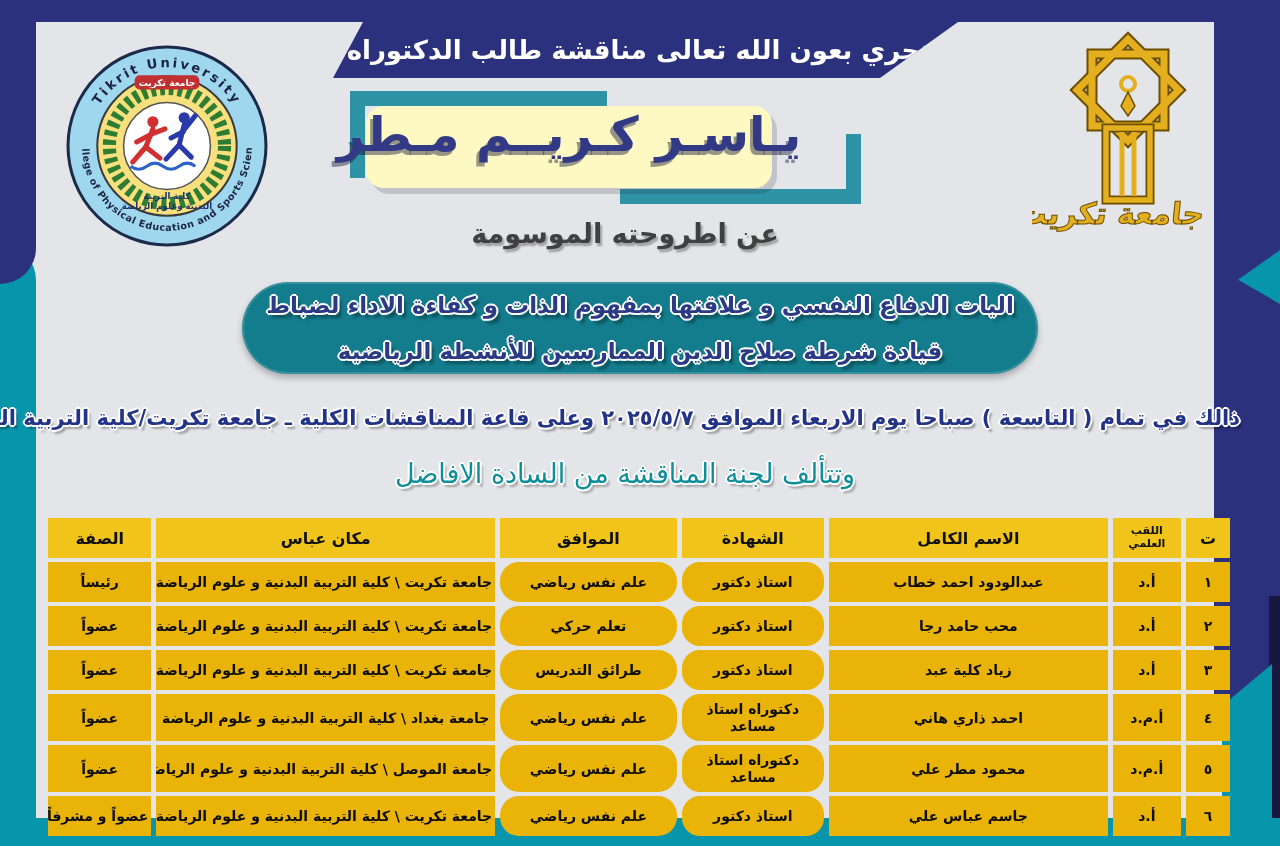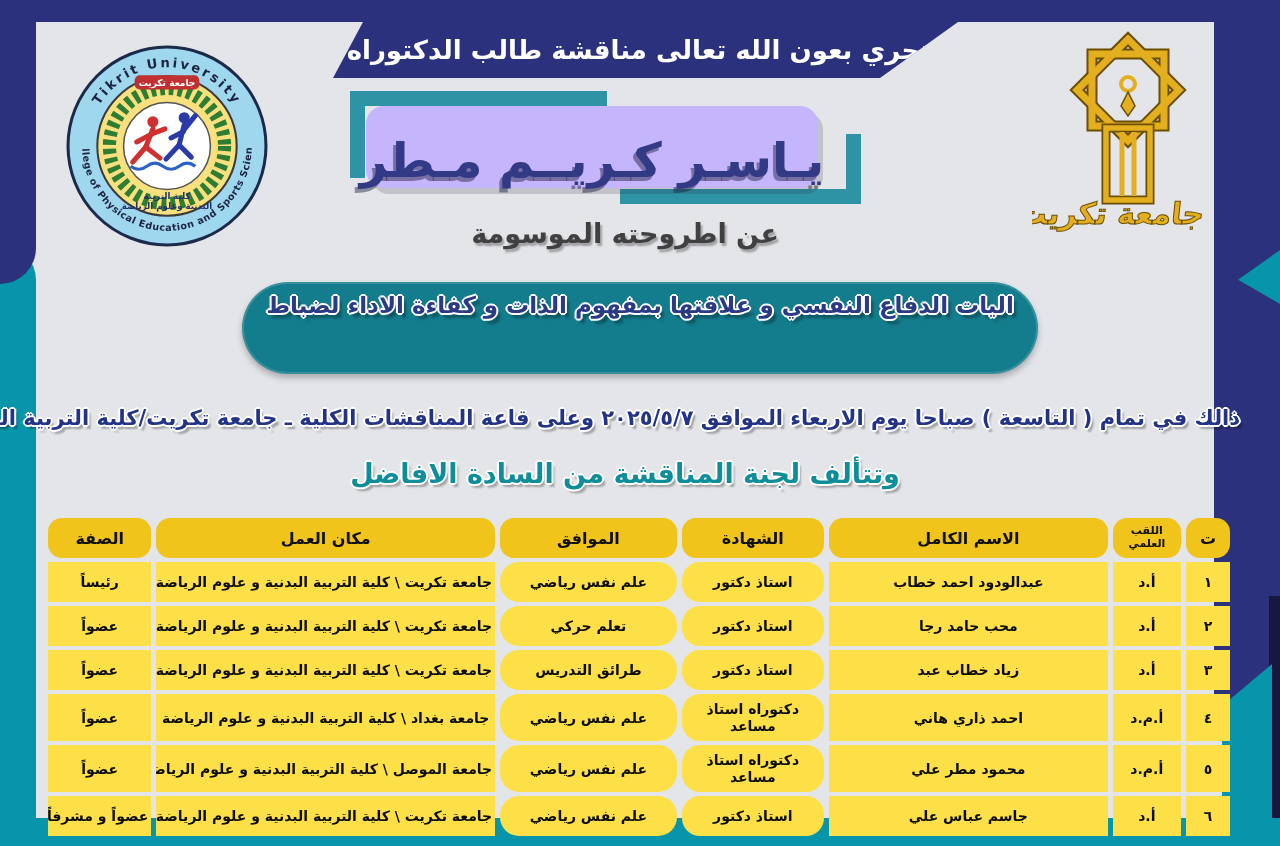--- a/index.html
+++ b/index.html
@@ -29,22 +29,22 @@
     color:#fff;font-weight:bold;font-size:26px;letter-spacing:0;
     transform:translateX(6px);
   }
 
   
   .bracket-tl{position:absolute;left:350px;top:91px;width:242px;height:72px;
     border-top:15px solid #2e93a4;border-left:15px solid #2e93a4;}
   .bracket-br{position:absolute;left:620px;top:134px;width:226px;height:55px;
     border-bottom:15px solid #2e93a4;border-right:15px solid #2e93a4;}
   .name-box{
-    position:absolute;left:366px;top:106px;width:452px;height:82px;background:#c4b5fd;
-    border-radius:18px;display:flex;align-items:flex-end;justify-content:center;
+    position:absolute;left:366px;top:106px;width:406px;height:82px;background:#fef9c3;
+    border-radius:18px;display:flex;align-items:flex-start;justify-content:center;
     box-shadow:5px 6px 0 rgba(40,40,60,.18);
   }
   .name-box span{
     font-size:48px;font-weight:bold;color:#333a85;
     text-shadow:-3px 4px 0 rgba(25,25,55,.45);
     white-space:nowrap;
   }
 
   .about-line{
     position:absolute;left:36px;right:66px;top:218px;text-align:center;
@@ -63,36 +63,36 @@
     text-shadow:-2px 0 #fff,2px 0 #fff,0 -2px #fff,0 2px #fff,-1px -1px #fff,1px -1px #fff,-1px 1px #fff,1px 1px #fff,4px 5px 3px rgba(0,0,0,.35);
   }
 
   .schedule-line{
     position:absolute;left:10px;right:40px;top:406px;text-align:center;
     font-size:21px;font-weight:bold;color:#233488;white-space:nowrap;
     text-shadow:-2px 0 #fff,2px 0 #fff,0 -2px #fff,0 2px #fff,-1px -1px #fff,1px -1px #fff,-1px 1px #fff,1px 1px #fff,3px 4px 2px rgba(0,0,0,.3);
   }
   .committee-intro{
     position:absolute;left:36px;right:66px;top:458px;text-align:center;
-    font-size:27px;font-weight:bold;color:#0f8e9a;
+    font-size:27px;font-weight:normal;color:#0f8e9a;
     text-shadow:-2px 0 #fff,2px 0 #fff,0 -2px #fff,0 2px #fff,-1px -1px #fff,1px -1px #fff,-1px 1px #fff,1px 1px #fff,3px 4px 2px rgba(0,0,0,.28);
   }
 
   
   table.committee{
     position:absolute;left:43px;top:514px;width:1192px;direction:rtl;
     border-collapse:separate;border-spacing:5px 4px;table-layout:fixed;
   }
   table.committee th{
     background:#f0c41a;color:#101010;font-weight:bold;font-size:16px;height:40px;
-    text-align:center;vertical-align:middle;padding:0 2px;border-radius:14px;
+    text-align:center;vertical-align:middle;padding:0 2px;
   }
   table.committee thead th.c1{font-size:11px;line-height:1.15;}
   table.committee td{
-    background:#fde047;color:#0d0d0d;font-weight:bold;font-size:14px;
+    background:#eab308;color:#0d0d0d;font-weight:bold;font-size:14px;
     text-align:center;vertical-align:middle;padding:0 3px;overflow:hidden;
   }
   table.committee tbody tr{height:40px;}
   table.committee tbody tr:nth-child(4),
   table.committee tbody tr:nth-child(5){height:47px;}
   td.c0{font-size:16px;}
   td.c1{font-size:15px;}
   td.c2{font-size:20px;}
   td.c3{font-size:13px;line-height:1.2;border-radius:18px;}
   td.c4{font-size:15px;border-radius:19px;}
@@ -186,20 +186,21 @@
   <div class="bracket-tl"></div>
   <div class="bracket-br"></div>
   <div class="name-box">
     <span>يـاسـر كـريــم مـطر</span>
   </div>
 
   <div class="about-line">عن اطروحته الموسومة</div>
 
   <div class="thesis-box">
     <div>اليات الدفاع النفسي و علاقتها بمفهوم الذات و كفاءة الاداء لضباط</div>
+    <div>قيادة شرطة صلاح الدين الممارسين للأنشطة الرياضية</div>
   </div>
 
   <div class="schedule-line">ذالك في تمام ( التاسعة ) صباحا يوم الاربعاء الموافق ٢٠٢٥/٥/٧ وعلى قاعة المناقشات الكلية ـ جامعة تكريت/كلية التربية البدنية وعلوم الرياضة</div>
   <div class="committee-intro">وتتألف لجنة المناقشة من السادة الافاضل</div>
 
   <table class="committee">
     <colgroup>
       <col class="c0">
         <col class="c1">
         <col class="c2">
@@ -208,21 +209,21 @@
         <col class="c5">
         <col class="c6">
     </colgroup>
     <thead>
         <tr>
           <th class="c0">ت</th>
           <th class="c1">اللقب العلمي</th>
           <th class="c2">الاسم الكامل</th>
           <th class="c3">الشهادة</th>
           <th class="c4">الموافق</th>
-          <th class="c5">مكان العمل</th>
+          <th class="c5">مكان عباس</th>
           <th class="c6">الصفة</th>
         </tr>
       </thead>
     <tbody>
         <tr>
           <td class="c0">١</td>
           <td class="c1">أ.د</td>
           <td class="c2">عبدالودود احمد خطاب</td>
           <td class="c3">استاذ دكتور</td>
           <td class="c4">علم نفس رياضي</td>
@@ -234,21 +235,21 @@
           <td class="c1">أ.د</td>
           <td class="c2">محب حامد رجا</td>
           <td class="c3">استاذ دكتور</td>
           <td class="c4">تعلم حركي</td>
           <td class="c5">جامعة تكريت \ كلية التربية البدنية  و علوم الرياضة</td>
           <td class="c6">عضواً</td>
         </tr>
         <tr>
           <td class="c0">٣</td>
           <td class="c1">أ.د</td>
-          <td class="c2">زياد خطاب عبد</td>
+          <td class="c2">زياد كلية عبد</td>
           <td class="c3">استاذ دكتور</td>
           <td class="c4">طرائق التدريس</td>
           <td class="c5">جامعة تكريت \ كلية التربية البدنية  و علوم الرياضة</td>
           <td class="c6">عضواً</td>
         </tr>
         <tr>
           <td class="c0">٤</td>
           <td class="c1">أ.م.د</td>
           <td class="c2">احمد ذاري هاني</td>
           <td class="c3">دكتوراه استاذ مساعد</td>

